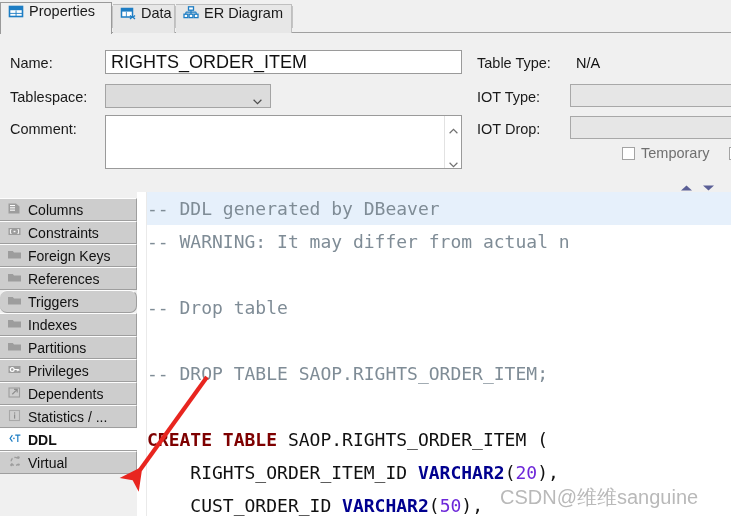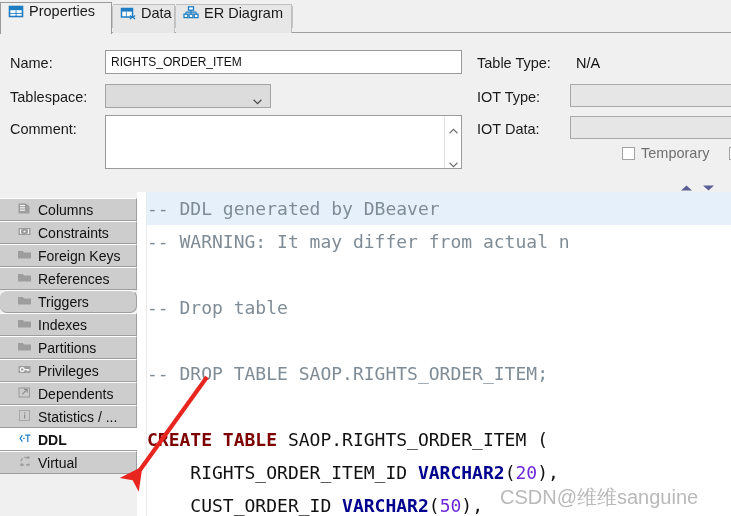--- a/index.html
+++ b/index.html
@@ -20,37 +20,37 @@
        border:1px solid #bfbfbf;border-bottom:none;background:#e7e7e7;}
   .tab.sel{background:#f0f0f0;border-color:#9a9a9a;z-index:3;top:2px;height:32px;}
   .tab .lbl{white-space:nowrap;}
   .tabdiv{position:absolute;top:6px;height:22px;width:1px;background:#c4c4c4;}
   .icon{display:inline-block;flex:none;}
 
   
   .form{position:absolute;left:0;top:33px;width:731px;height:141px;background:#f0f0f0;}
   .flabel{position:absolute;font-size:14.5px;color:#1a1a1a;white-space:nowrap;}
   .tinput{position:absolute;box-sizing:border-box;border:1px solid #9a9a9a;background:#fff;
-          font-family:"Liberation Sans", sans-serif;font-size:12px;color:#111;padding:2px 5px;}
+          font-family:"Liberation Sans", sans-serif;font-size:18px;color:#111;padding:2px 5px;}
   .tinput.dis{background:#e6e6e6;border-color:#a8a8a8;}
   .combo{position:absolute;box-sizing:border-box;border:1px solid #a4a4a4;background:#dcdcdc;}
   .combo .chev{position:absolute;right:8px;top:50%;margin-top:-3px;width:9px;height:6px;}
   .area{position:absolute;box-sizing:border-box;border:1px solid #9a9a9a;background:#fff;}
   .scroll{position:absolute;right:0;top:0;bottom:0;width:16px;background:#fff;border-left:1px solid #e2e2e2;}
   .scroll .ar{position:absolute;left:4px;width:9px;height:6px;}
   .cbrow{position:absolute;display:flex;align-items:center;gap:6px;font-size:14.5px;color:#6f6f6f;margin-left:48px;}
   .cbox{width:13px;height:13px;box-sizing:border-box;border:1px solid #a3a3a3;background:#fff;flex:none;}
   .nowrap{white-space:nowrap;}
 
   
   .sidebar{position:absolute;left:0;top:174px;width:137px;height:342px;background:#f0f0f0;}
   .sitem{position:absolute;left:0;width:137px;height:23px;box-sizing:border-box;
          background:#cdcdcd;border-top:1px solid #fdfdfd;border-bottom:1px solid #9e9e9e;
          border-right:1px solid #9e9e9e;
-         display:flex;align-items:center;gap:6px;padding-left:17px;
+         display:flex;align-items:center;gap:6px;padding-left:7px;
          font-size:14px;color:#111;}
   .sitem.sel{background:#fff;border-right:none;font-weight:bold;}
   .sitem .slbl{white-space:nowrap;overflow:hidden;}
 
   
   .editor{position:absolute;left:137px;top:174px;width:594px;height:342px;background:#fff;overflow:hidden;}
   .ed-top{position:absolute;left:0;top:0;width:594px;height:18px;background:#f0f0f0;}
   .ed-arrows{position:absolute;right:16px;top:6px;display:flex;gap:9px;}
   .ruler{position:absolute;left:0;top:18px;width:9px;height:324px;background:#fff;border-right:1px solid #eaeaea;}
   .code{position:absolute;left:10px;top:18px;width:584px;height:324px;
@@ -154,21 +154,21 @@
         </span>
       </div>
     </div>
 
     <div class="flabel" style="left:477px;top:22px;">Table Type:</div>
     <div class="flabel" style="left:576px;top:22px;color:#111;">N/A</div>
 
     <div class="flabel" style="left:477px;top:56px;">IOT Type:</div>
     <input class="tinput dis" style="left: 570px; top: 51px; width: 175px; height: 23px;" readonly="" value="">
 
-    <div class="flabel" style="left:477px;top:88px;">IOT Data:</div>
+    <div class="flabel" style="left:477px;top:88px;">IOT Drop:</div>
     <input class="tinput dis" style="left: 570px; top: 83px; width: 175px; height: 23px;" readonly="" value="">
 
     <div class="cbrow" style="left:574px;top:112px;">
       <span class="cbox"></span>
       <span class="nowrap">Temporary</span>
     </div>
     <div class="cbrow" style="left:681px;top:112px;">
       <span class="cbox"></span>
       <span class="nowrap">Secondary</span>
     </div>

